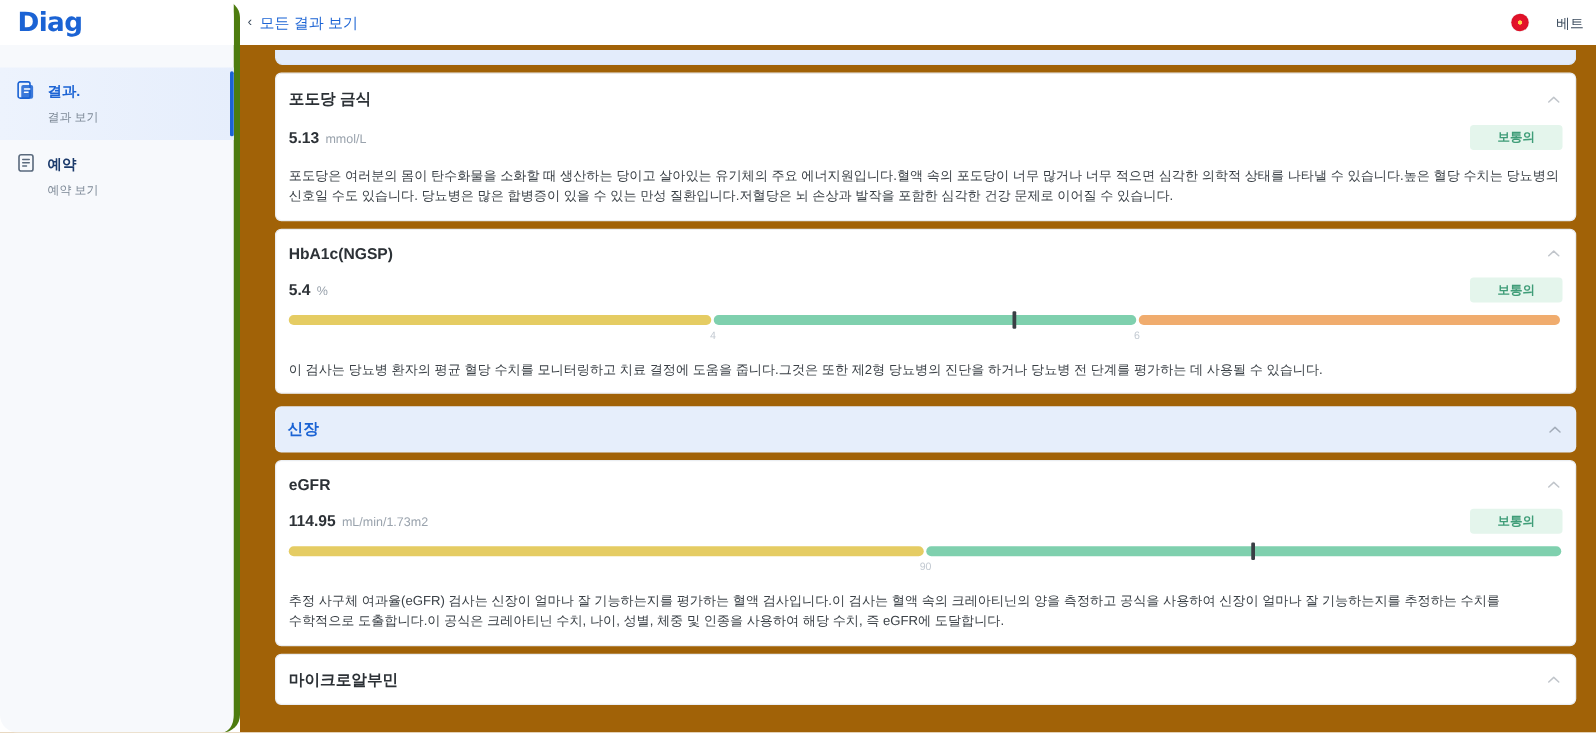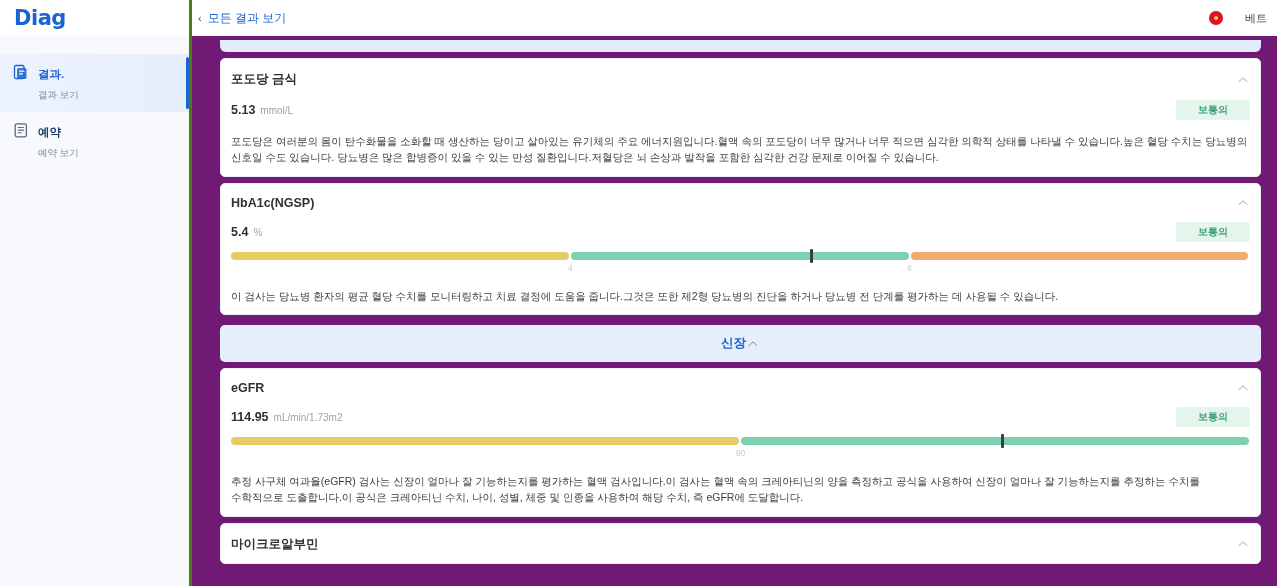--- a/index.html
+++ b/index.html
@@ -10,23 +10,24 @@
     background: #ffffff;
     font-family: "Liberation Sans", "DejaVu Sans", sans-serif;
     color: #2c3136;
   }
   .app { position: relative; width: 1277px; height: 586px; display: flex; }
 
   
   .sidebar {
     width: 192px; height: 586px;
     background: #f7f9fc;
-    border-right: 3px solid #4d7c0f;
+    border-right: 5px solid #4d7c0f;
     flex: 0 0 192px;
     position: relative;
+    border-radius: 14px;
   }
   .logo-wrap {
     height: 36px;
     display: flex; align-items: center;
     padding-left: 14px;
     background: #ffffff;
   }
   .logo {
     font-size: 21px; font-weight: 700; letter-spacing: -0.5px;
     color: #1b63d4; font-family: "DejaVu Sans", sans-serif;
@@ -66,21 +67,21 @@
   .topbar-right { display: flex; align-items: center; gap: 6px; padding-right: 0; }
   .flag-dot {
     width: 14px; height: 14px; border-radius: 50%;
     background: radial-gradient(circle at 50% 50%, #ffd54a 0%, #ffd54a 16%, #e8132b 18%, #d41026 100%);
     box-shadow: 0 0 0 0.5px rgba(0,0,0,.06);
   }
   .lang-label { font-size: 11px; color: #3a4a5c; white-space: nowrap; margin-left: 16px; }
 
   .scroll-area {
     position: absolute; top: 36px; left: 0; right: 0; bottom: 0;
-    overflow: hidden; background: #701a75;
+    overflow: hidden; background: #a16207;
   }
   .content { padding: 0 16px 0 28px; }
 
   .partial-card {
     height: 12px; margin-top: 4px;
     background: #e3ecfb;
     border-radius: 0 0 6px 6px;
     border: 1px solid #dbe7f9; border-top: none;
   }
 
@@ -132,21 +133,21 @@
     transform: translateX(-50%); white-space: nowrap;
   }
 
   .desc {
     font-size: 10.5px; line-height: 1.5; color: #3a4046;
     padding: 12px 0 2px 0; word-break: keep-all;
   }
 
   
   .section-banner {
-    display: flex; align-items: center; justify-content: center;
+    display: flex; align-items: center; justify-content: space-between;
     background: #e6eefb;
     border-radius: 5px;
     padding: 10px 10px;
     margin-top: 10px;
   }
   .section-title { font-size: 12.5px; font-weight: 700; color: #1b63d4; }
   .section-banner .chev { opacity: .55; }
 
   
   .scrollbar {

